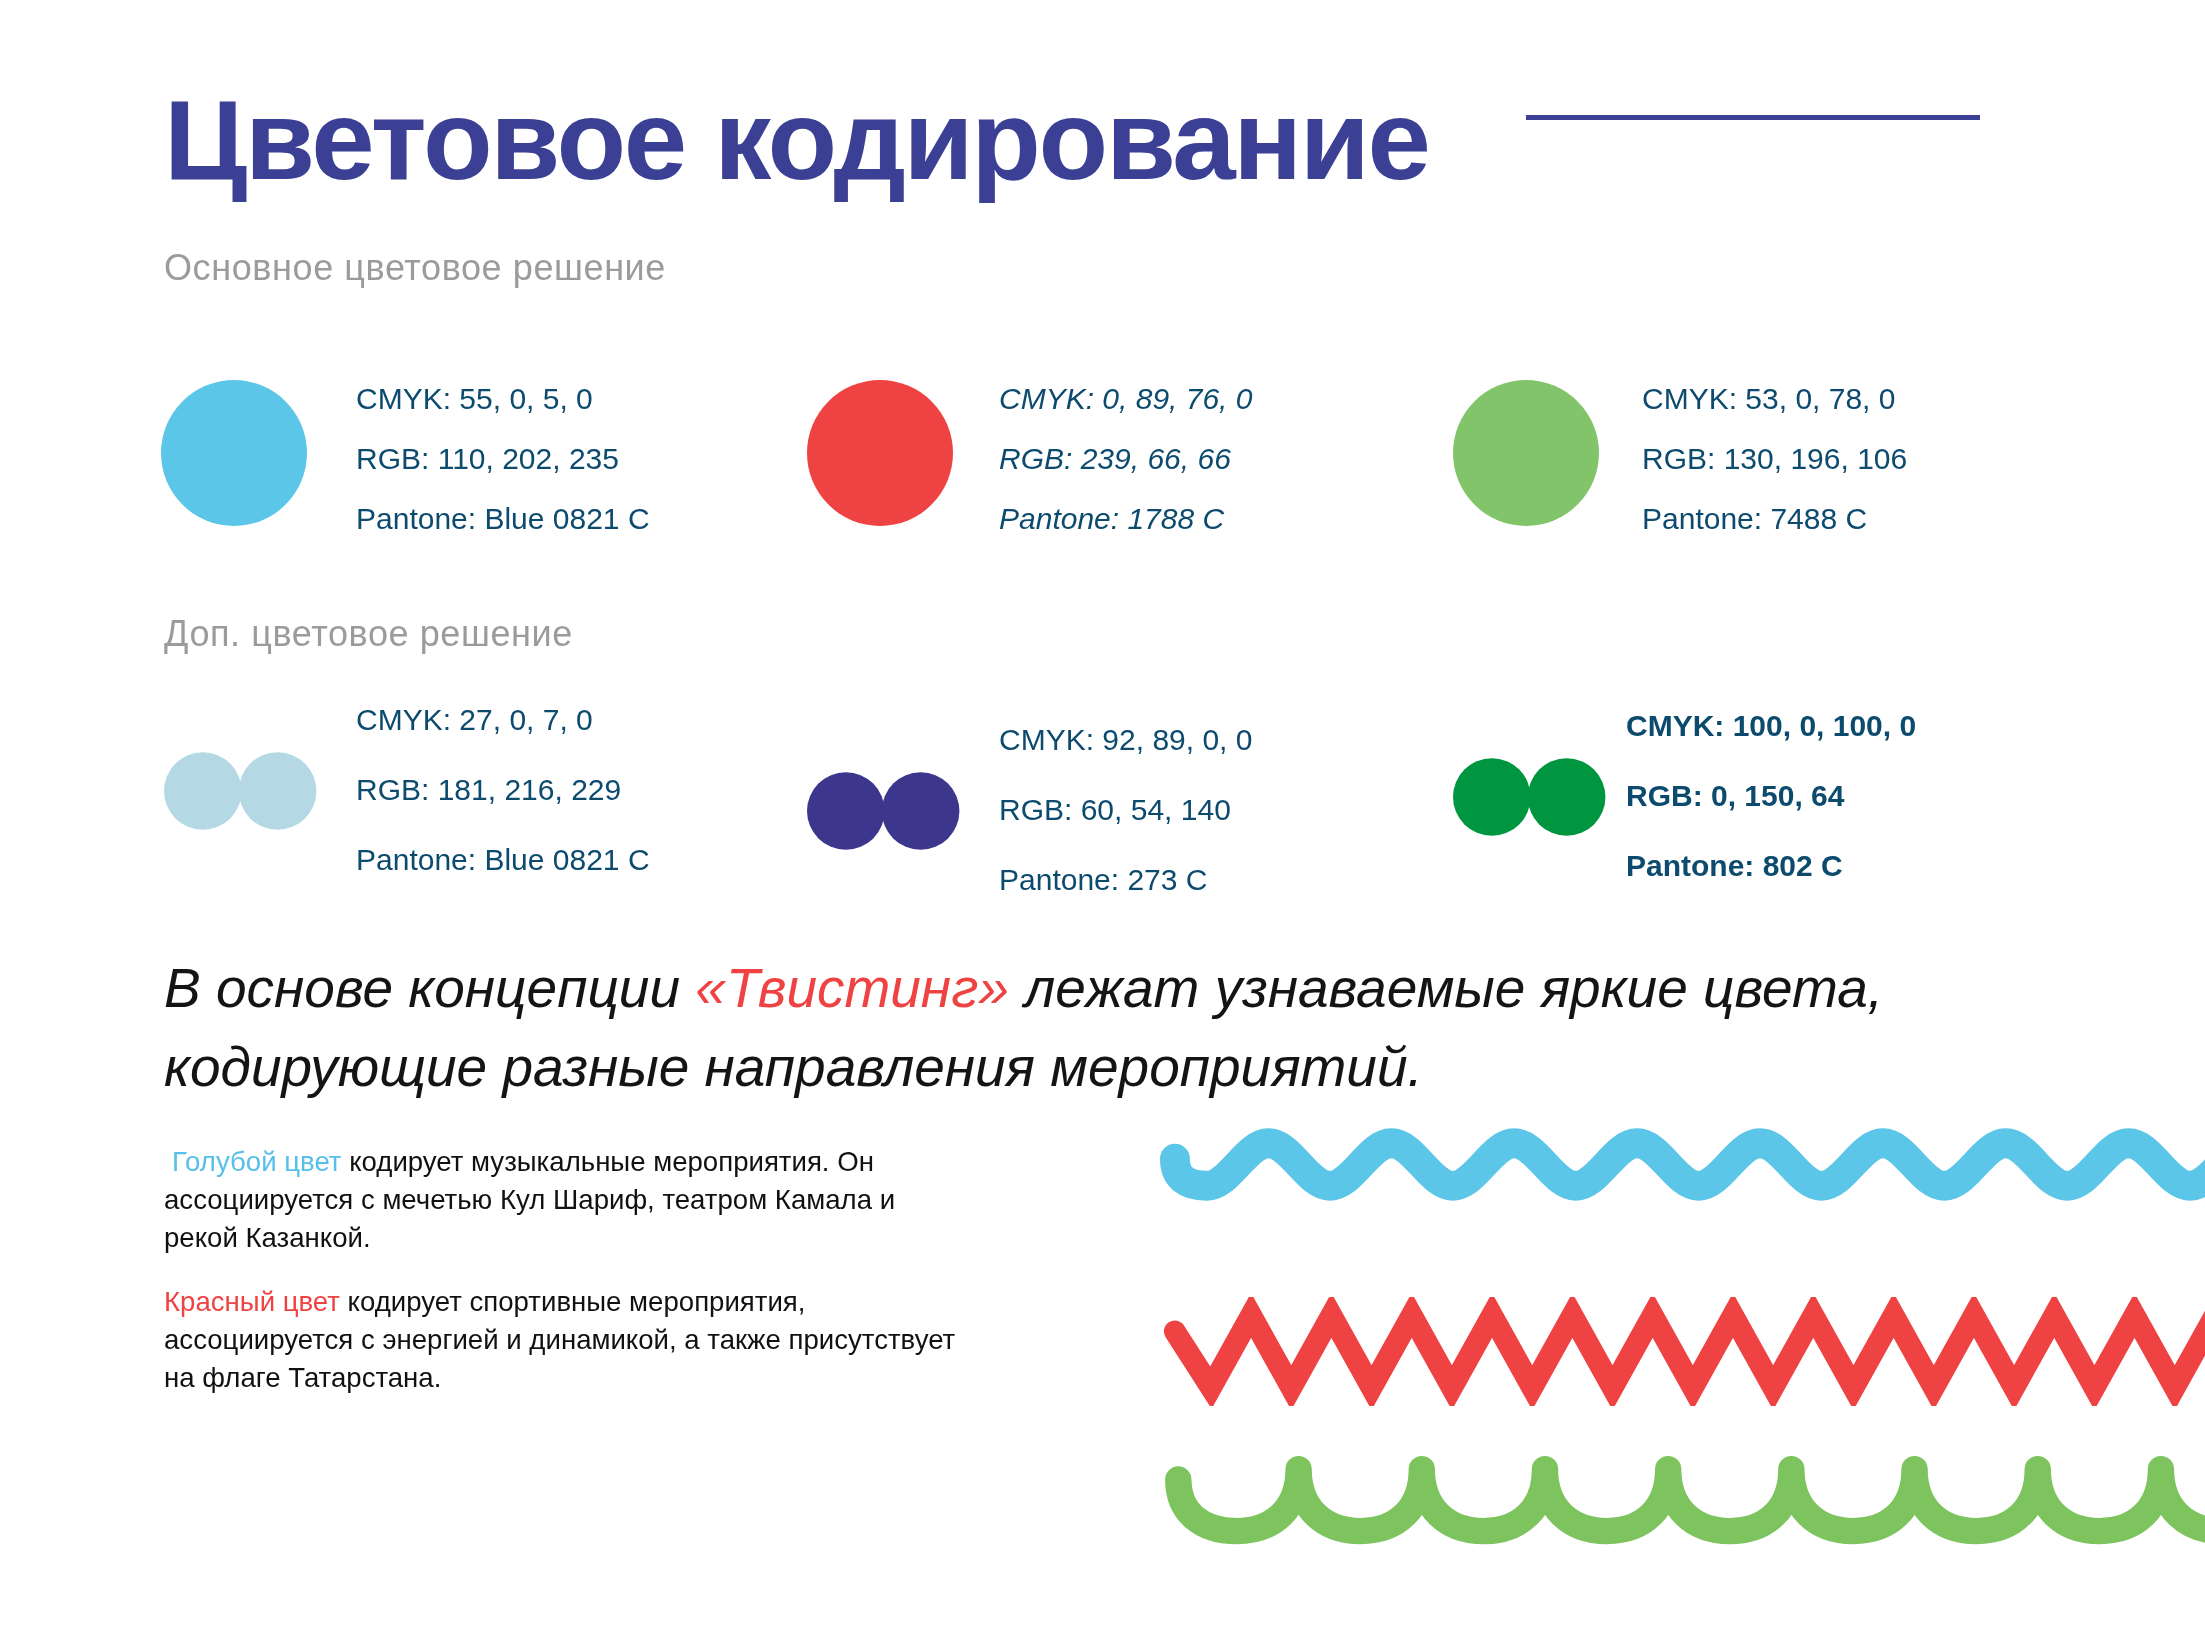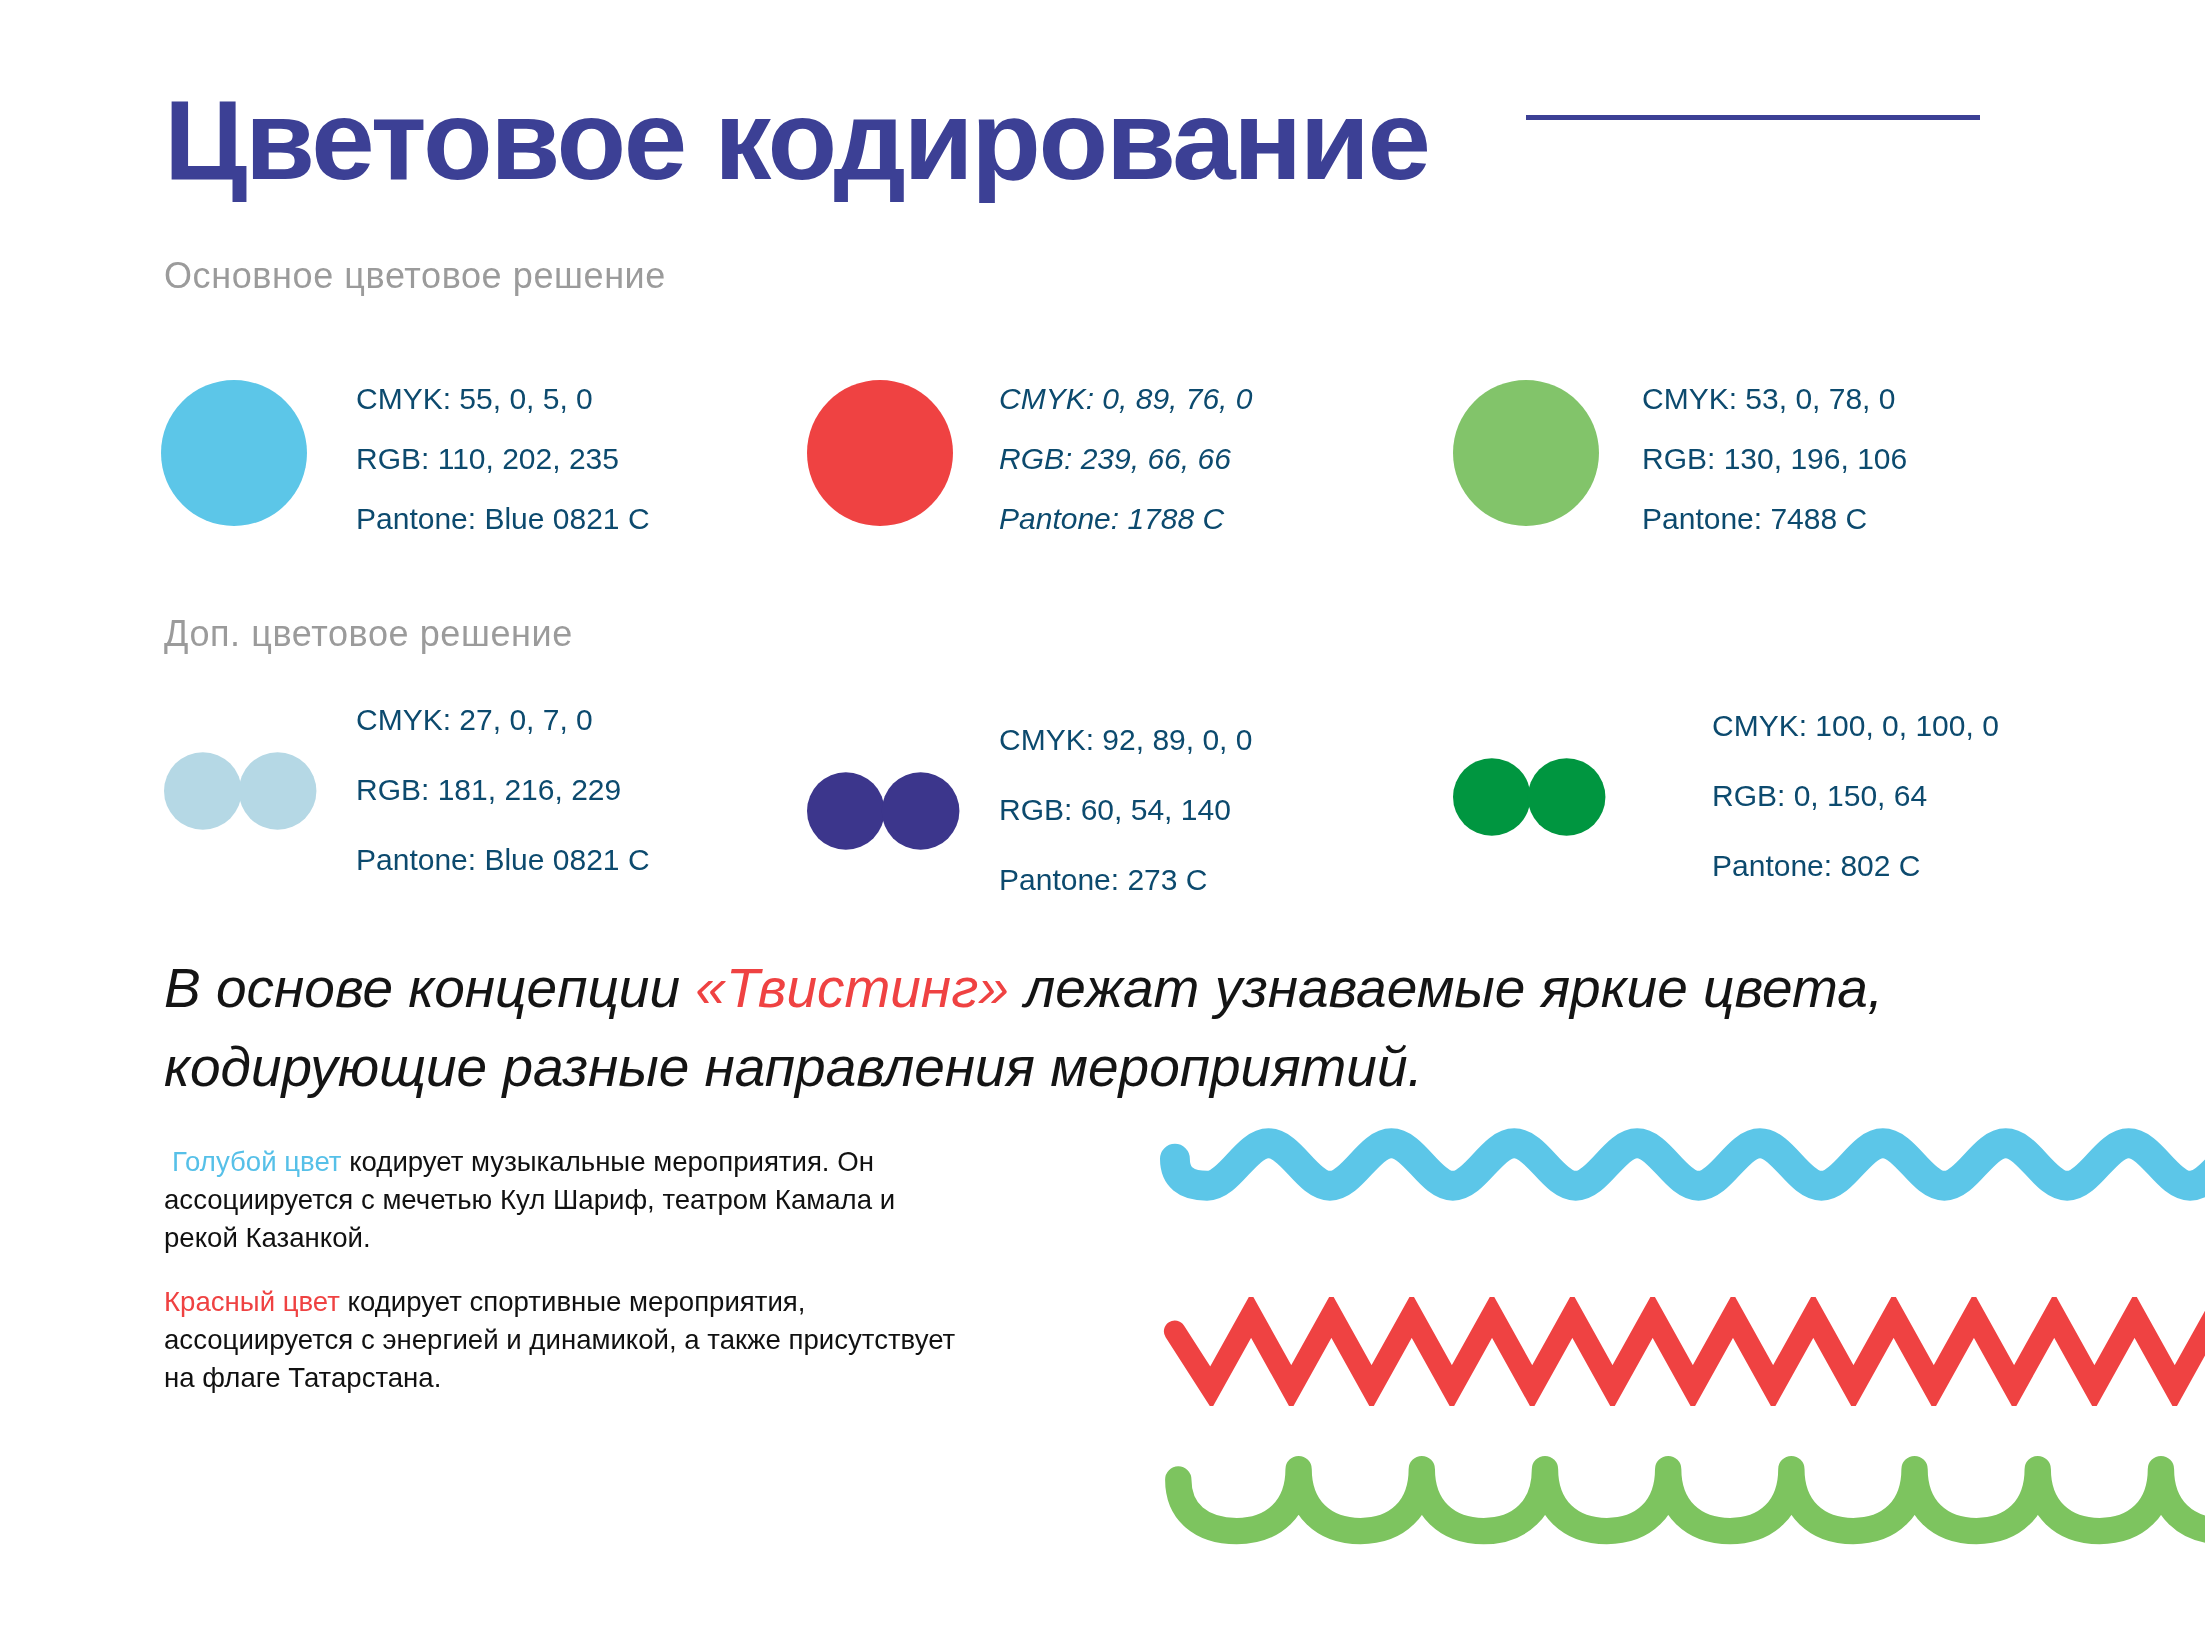--- a/index.html
+++ b/index.html
@@ -18,21 +18,21 @@
     color:#3C4095;white-space:nowrap;
   }
   .title-rule{
     left:1526px;top:115px;width:454px;height:5.2px;background:#3C4095;
   }
   
   .section-label{
     font-size:36px;color:#9B9B9B;letter-spacing:0.6px;white-space:nowrap;
   }
   .label-primary{left:164px;top:613px;}
-  .label-primary-top{left:164px;top:255px;}
+  .label-primary-top{left:164px;top:247px;}
   
   .spec{color:#0c4a6e;font-size:30px;white-space:nowrap;}
   .spec .line{height:60px;line-height:60px;}
   .spec2 .line{height:70px;line-height:70px;}
   
   .statement{
     left:164px;top:949px;width:1912px;
     font-style:italic;font-size:55px;line-height:79px;
     color:#141414;letter-spacing:0px;
   }
@@ -113,21 +113,21 @@
     <div class="line">RGB: 60, 54, 140</div>
     <div class="line">Pantone: 273 C</div>
   </div>
 
   <div class="abs" style="left:1453px;top:758px;">
     <svg width="153" height="78" viewBox="0 0 266 135">
       <circle cx="67.5" cy="67.5" r="67.5" fill="#009640"></circle>
       <circle cx="197.5" cy="67.5" r="67.5" fill="#009640"></circle>
     </svg>
   </div>
-  <div class="abs spec spec2" style="left:1712px;top:691px;">
+  <div class="abs spec spec2" style="left:1626px;top:691px;font-weight:bold;">
     <div class="line">CMYK: 100, 0, 100, 0</div>
     <div class="line">RGB: 0, 150, 64</div>
     <div class="line">Pantone: 802 C</div>
   </div>
 
   <div class="abs statement">
     <span>В основе концепции </span><span class="brand">«Твистинг»</span><span> лежат узнаваемые яркие цвета,</span><br>
     <span>кодирующие разные направления мероприятий.</span>
   </div>
 

